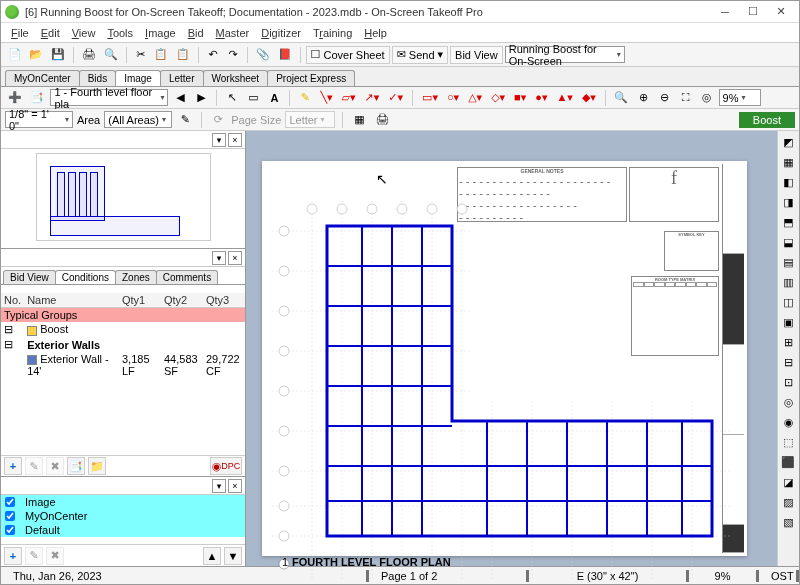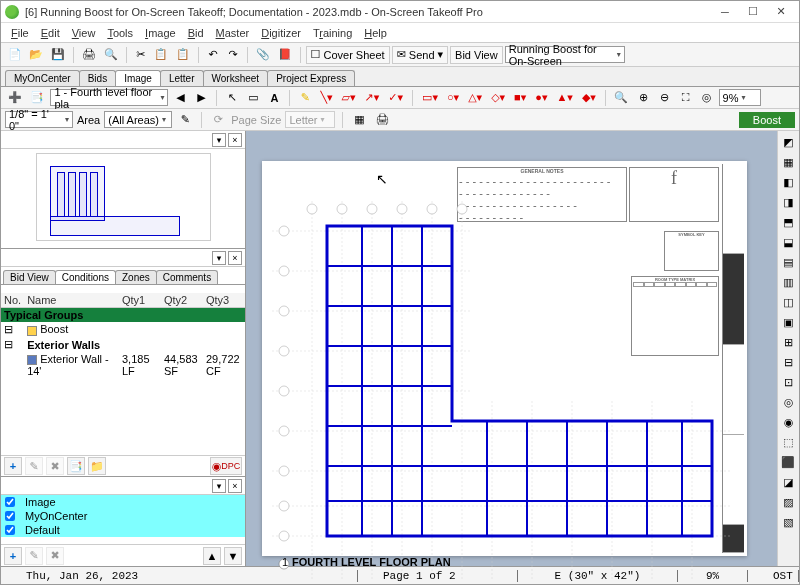--- a/index.html
+++ b/index.html
@@ -30,42 +30,42 @@
 .thumb .plan .seg { position: absolute; border: 1.5px solid #0000cc; background: rgba(0,0,200,0.05); }
 .pane-header { height: 18px; display: flex; align-items: center; justify-content: flex-end; padding: 0 3px; border-bottom: 1px solid #ccc; gap: 2px; }
 .pane-header .x { width: 14px; height: 14px; font-size: 9px; display: flex; align-items: center; justify-content: center; border: 1px solid #999; }
 .cond-tabs { height: 18px; display: flex; align-items: flex-end; padding: 0 2px; border-bottom: 1px solid #999; }
 .cond-tab { padding: 1px 6px; font-size: 10px; border: 1px solid #999; border-bottom: none; background: #e8e8e8; margin-right: -1px; border-radius: 3px 3px 0 0;}
 .cond-tab.active { background: #fff; }
 .cond-grid { flex: 0 0 170px; overflow: auto; font-size: 10px; }
 .cond-grid table { width: 100%; border-collapse: collapse; margin-top: 8px; }
 .cond-grid th { text-align: left; padding: 1px 3px; border-bottom: 1px solid #ccc; font-weight: normal; color: #333; background: #f4f4f4; }
 .cond-grid td { padding: 1px 3px; }
-.cond-grid .group-row td { font-weight: bold; background: #15803d; }
+.cond-grid .group-row td { font-weight: normal; background: #fca5a5; }
 .cond-grid .sw { display: inline-block; width: 10px; height: 10px; border: 1px solid #888; vertical-align: middle; margin-right: 3px; }
 .cond-btns { height: 22px; border-top: 1px solid #ccc; border-bottom: 1px solid #999; display: flex; align-items: center; padding: 0 3px; gap: 3px; }
 .sqbtn { width: 18px; height: 18px; border: 1px solid #ccc; display: inline-flex; align-items: center; justify-content: center; background: #f4f4f4; font-size: 11px; }
 .layers-pane { flex: 1; display: flex; flex-direction: column; min-height: 0; }
 .layers-head { display: flex; padding: 2px 4px; border-bottom: 1px solid #ccc; font-size: 10px; }
 .layers-body { flex: 1; overflow: auto; }
 .layers-body .row { display: flex; align-items: center; height: 14px; padding: 0 4px; font-size: 10px; }
 .layers-body .row.hl { background: #7fffff; }
 .layers-body input[type=checkbox] { margin-right: 10px; width: 10px; height: 10px; }
 .layers-btns { height: 22px; border-top: 1px solid #ccc; display: flex; align-items: center; padding: 0 3px; gap: 3px; }
 .canvas-area { flex: 1; display: flex; background: #a9b8cb; position: relative; }
 .vtoolbar { width: 22px; background: #f0f0f0; border-left: 1px solid #ccc; display: flex; flex-direction: column; align-items: center; padding: 2px 0; gap: 2px; }
 .vtoolbar .tbtn { width: 18px; height: 18px; }
 .paper { position: absolute; left: 16px; top: 30px; right: 30px; bottom: 10px; background: #fff; box-shadow: 0 1px 4px rgba(0,0,0,0.3); }
 .boost-tag { position: absolute; left: 0; top: 6px; background: #2e8b2e; color: #fff; padding: 2px 14px; font-size: 11px; z-index:2;}
 .plan-svg { position: absolute; left: 10px; top: 40px; width: 460px; height: 380px; }
 .info-box { position: absolute; border: 0.5px solid #888; font-size: 4px; color: #666; padding: 1px; line-height: 1.1; overflow: hidden; }
 .title-strip { position: absolute; right: 3px; top: 3px; bottom: 3px; width: 22px; border-left: 0.5px solid #888; display: flex; flex-direction: column; }
 .title-strip > div { flex: 1; border-bottom: 0.5px solid #aaa; }
 .statusbar { height: 18px; border-top: 1px solid #999; display: flex; align-items: center; font-size: 10px; background: #f4f4f4; }
-.statusbar > div { padding: 0 25px; border-right: 1px solid #737373; font-family: Liberation Mono, monospace; }
+.statusbar > div { padding: 0 12px; border-right: 3px solid #737373; }
 .statusbar .flex { flex: 1; }
 .cursor-arrow { position:absolute; font-size:14px; color:#000; z-index:5; pointer-events:none;}
 </style>
 </head>
 <body>
 
 <div class="titlebar">
   <div class="appicon"></div>
   <div class="title">[6] Running Boost for On-Screen Takeoff; Documentation - 2023.mdb - On-Screen Takeoff Pro</div>
   <div class="winbtn">─</div>

